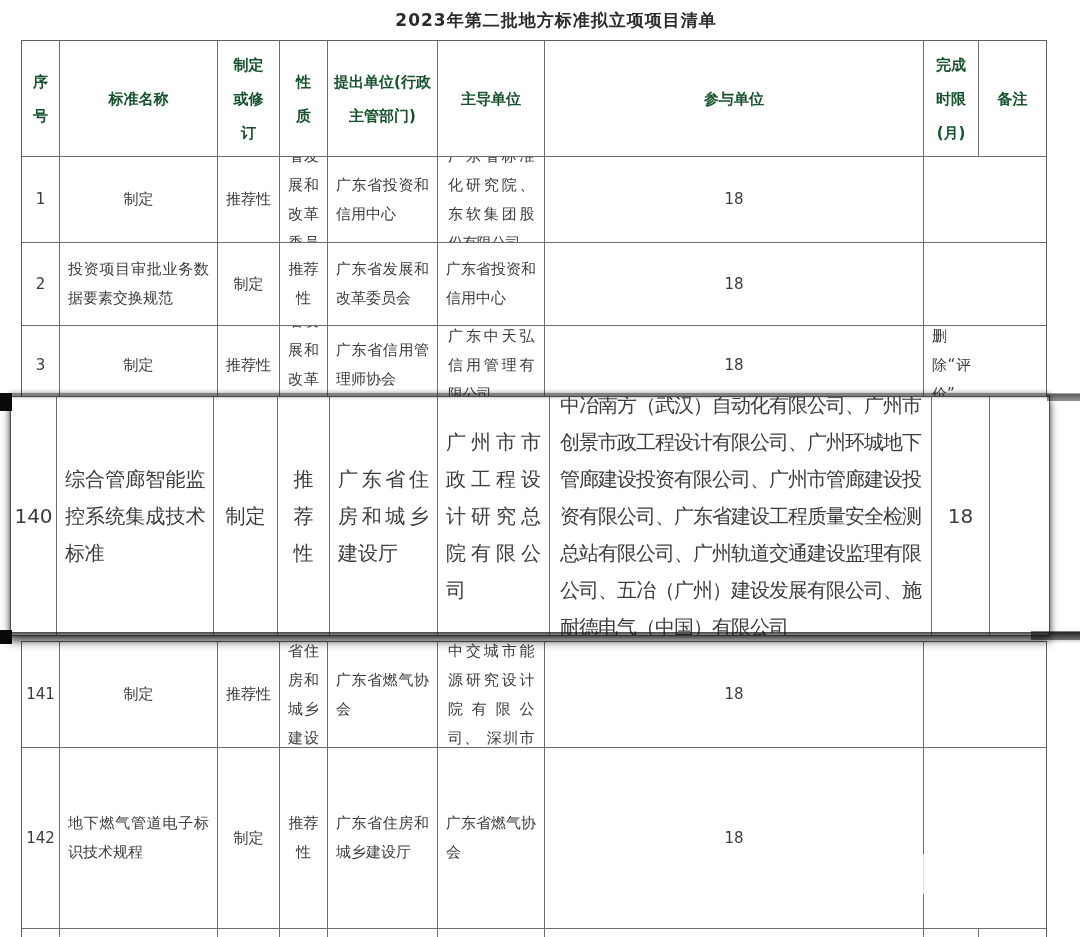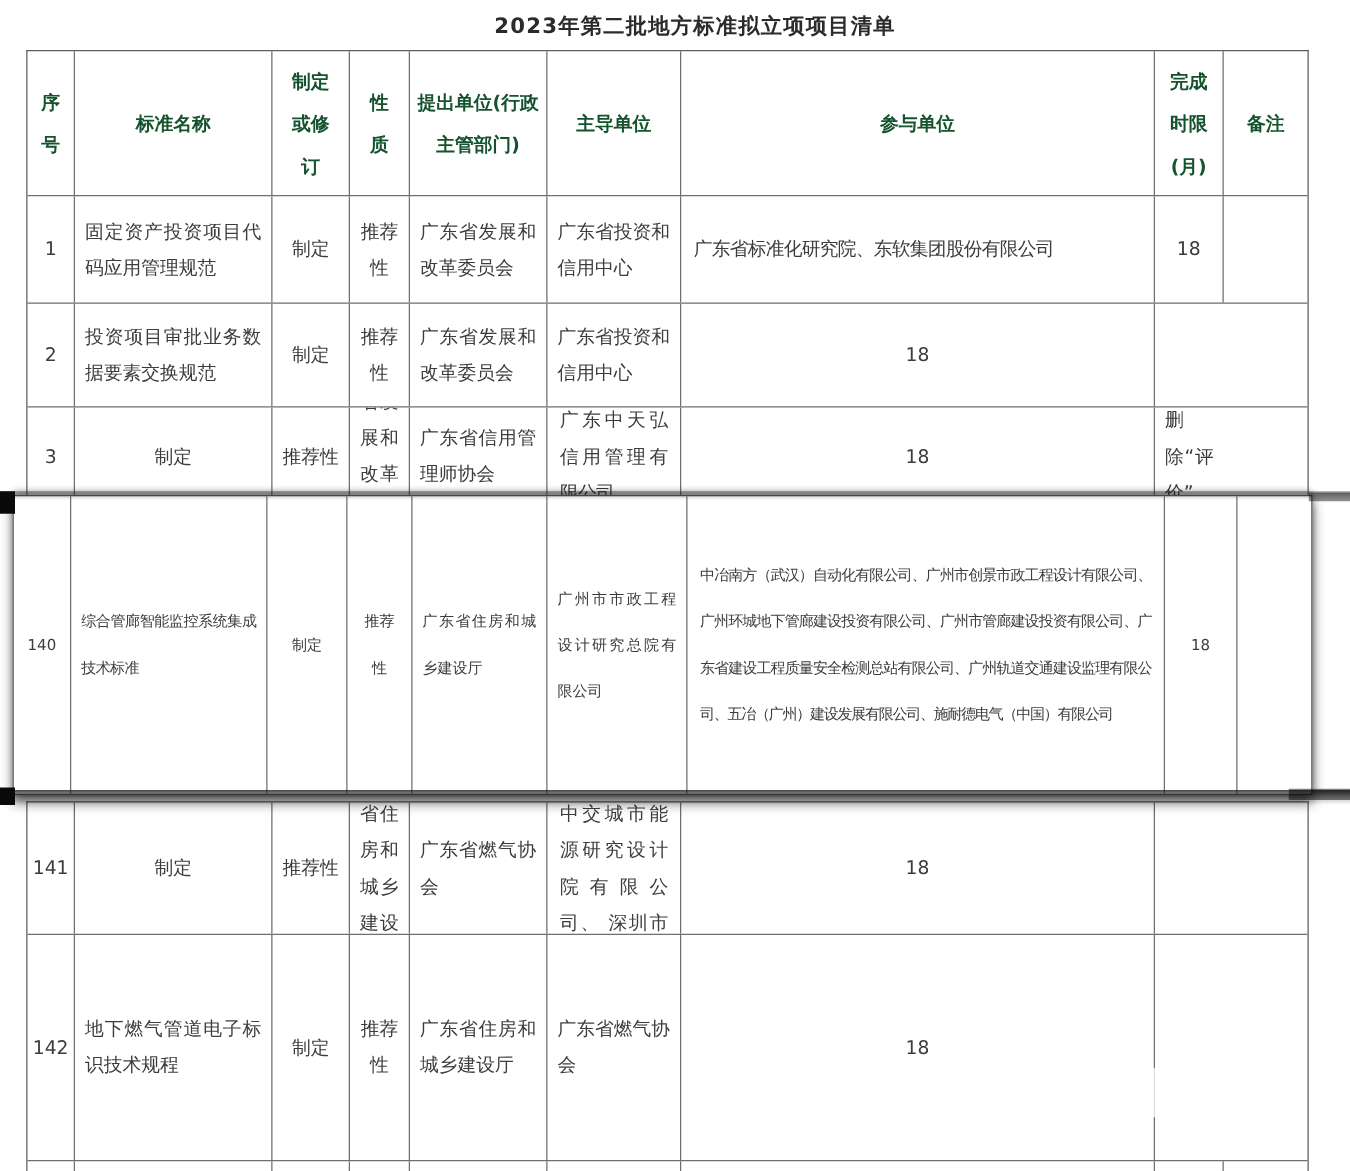--- a/index.html
+++ b/index.html
@@ -29,21 +29,21 @@
   .rowA1{height:85px;} .rowA2{height:82px;} .rowA3{height:78px;}
   .c.part{letter-spacing:-0.6px;}
   .c.nat{padding:0 8px;text-align:center;}
 
   
   .blockB{position:absolute;left:10px;top:396px;width:1038px;height:238px;background:#fff;z-index:2;
           border:1px solid #4f4f4f;
           box-shadow:0 -3px 5px rgba(0,0,0,.40), 0 6px 9px rgba(0,0,0,.55);}
   .blockB .trow{grid-template-columns:46px 157px 64px 52px 108px 112px 382px 58px 1fr;
                 height:238px;border-bottom:none;}
-  .blockB .c{font-size:12px;line-height:37px;}
+  .blockB .c{font-size:20px;line-height:37px;}
   .blockB .c.part{letter-spacing:-1px;}
   .blockB .c.name{letter-spacing:-0.5px;}
 
   
   .tableC{position:absolute;left:21px;top:641px;width:1024px;z-index:1;
           border:1px solid #5f5f5f;border-bottom:none;}
   .rowC1{height:105px;} .rowC2{height:180px;} .rowSliver{height:11px;border-bottom:none;}
 
   
   .seam{position:absolute;z-index:3;}
@@ -75,21 +75,20 @@
       <div class="c hc">性质</div>
       <div class="c hc hprop">提出单位(行政主管部门)</div>
       <div class="c hc">主导单位</div>
       <div class="c hc">参与单位</div>
       <div class="c hc">完成时限(月)</div>
       <div class="c hc">备注</div>
     </div>
 
     <div class="trow rowA1">
       <div class="c center">1</div>
-      <div class="c name jst pad8">固定资产投资项目代码应用管理规范</div>
       <div class="c center">制定</div>
       <div class="c nat">推荐性</div>
       <div class="c jst pad8">广东省发展和改革委员会</div>
       <div class="c jst pad8">广东省投资和信用中心</div>
       <div class="c part jst pad10">广东省标准化研究院、东软集团股份有限公司</div>
       <div class="c center">18</div>
       <div class="c jst"></div>
     </div>
 
     <div class="trow rowA2">

